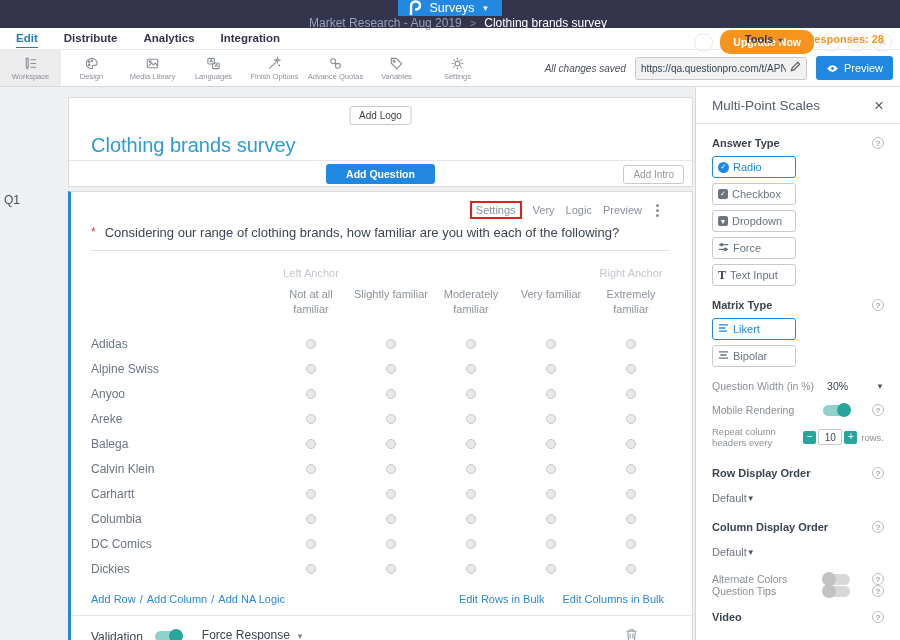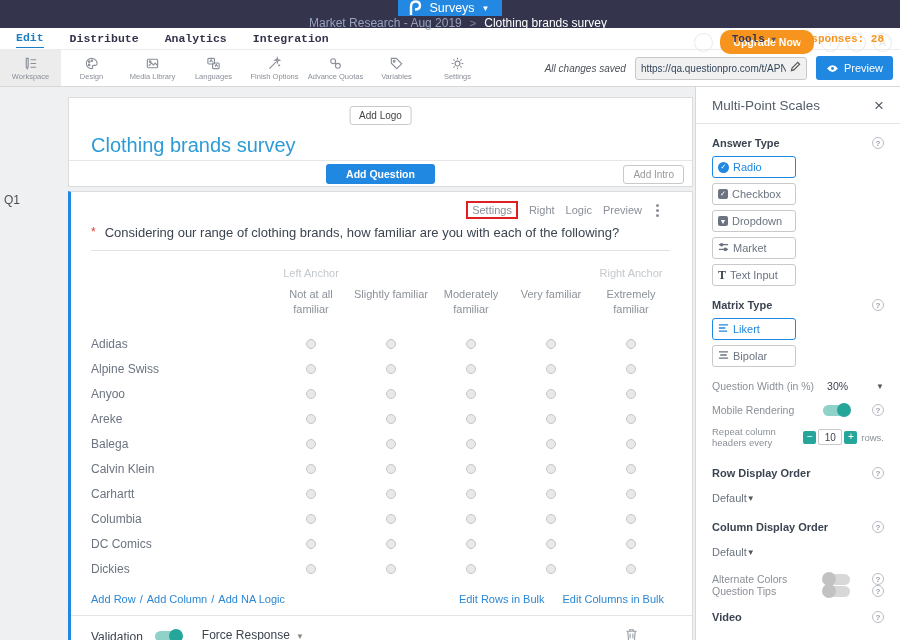--- a/index.html
+++ b/index.html
@@ -12,21 +12,21 @@
   .logo-product { color:#fff; font-size:12.5px; }
   .w-caret { color:#fff; font-size:8px; }
   .breadcrumb { margin-left:16px; font-size:12px; color:#98a1bd; display:flex; gap:8px; align-items:center; }
   .crumb-current { color:#fff; }
   .crumb-sep { color:#7e879e; font-size:11px; }
   .topbar-right { margin-left:auto; display:flex; align-items:center; gap:7px; padding-right:8px; }
   .circle-btn { width:19px; height:19px; border:1.5px solid #e9e9ef; border-radius:50%; color:#e9e9ef; font-size:10px; font-weight:bold; display:flex; align-items:center; justify-content:center; }
   .upgrade-btn { background:#f7941e; color:#fff; font-size:10.5px; font-weight:bold; height:20px; border-radius:10px; padding:12px 13px; display:flex; align-items:center; }
 
   
-  .navbar { height:21px; background:#fff; display:flex; align-items:center; padding:0 16px;font-family:Liberation Mono, monospace; }
+  .navbar { height:21px; background:#fff; display:flex; align-items:center; padding:0 16px; }
   .nav-tab { font-size:11.5px; font-weight:bold; color:#34344c; margin-right:26px; padding:2px 0 3px; }
   .nav-tab.active { color:#1a7fc4; border-bottom:1.5px solid #1a7fc4; }
   .nav-right { margin-left:auto; display:flex; align-items:center; gap:22px; }
   .tools-lbl { font-size:11px; font-weight:bold; color:#34344c; }
   .tools-lbl .d-caret { font-size:8px; color:#555; }
   .responses-lbl { font-size:11px; font-weight:bold; color:#f7941e; }
 
   
   .toolbar { height:38px; background:#fff; border-top:1px solid #ececec; border-bottom:1px solid #d8d8d8; display:flex; align-items:stretch; }
   .tool-item { width:61px; display:flex; flex-direction:column; align-items:center; justify-content:center; gap:1px; }
@@ -254,21 +254,21 @@
       <span class="survey-title">Clothing brands survey</span>
       <div class="title-footer">
         <span class="add-question-btn">Add Question</span>
         <span class="add-intro-btn">Add Intro</span>
       </div>
     </div>
 
     <div class="question-card">
       <div class="q-actions">
         <span class="red-box">Settings</span>
-        <span>Right</span>
+        <span>Very</span>
         <span>Logic</span>
         <span>Preview</span>
         <span class="dots-icon">
             <i></i>
             <i></i>
             <i></i>
           </span>
       </div>
       <div class="q-text-row">
         <span class="req-star">*</span>
@@ -529,21 +529,21 @@
       <span class="opt-btn">
           <span class="ic-square">▼</span>
           <span>Dropdown</span>
         </span>
       <span class="opt-btn">
           <span class="ic-lines"><svg viewBox="0 0 12 10" fill="none">
               <path d="M1 2.5h10M1 7.5h10"></path>
               <circle cx="4" cy="2.5" r="1.3" fill="#6b7480"></circle>
               <circle cx="8" cy="7.5" r="1.3" fill="#6b7480"></circle>
             </svg></span>
-          <span>Market</span>
+          <span>Force</span>
         </span>
       <span class="opt-btn">
           <span class="ic-T">T</span>
           <span>Text Input</span>
         </span>
     </div>
 
     <div class="sb-label-row">
       <span class="sb-label">Matrix Type</span>
       <span class="help-circle">?</span>

